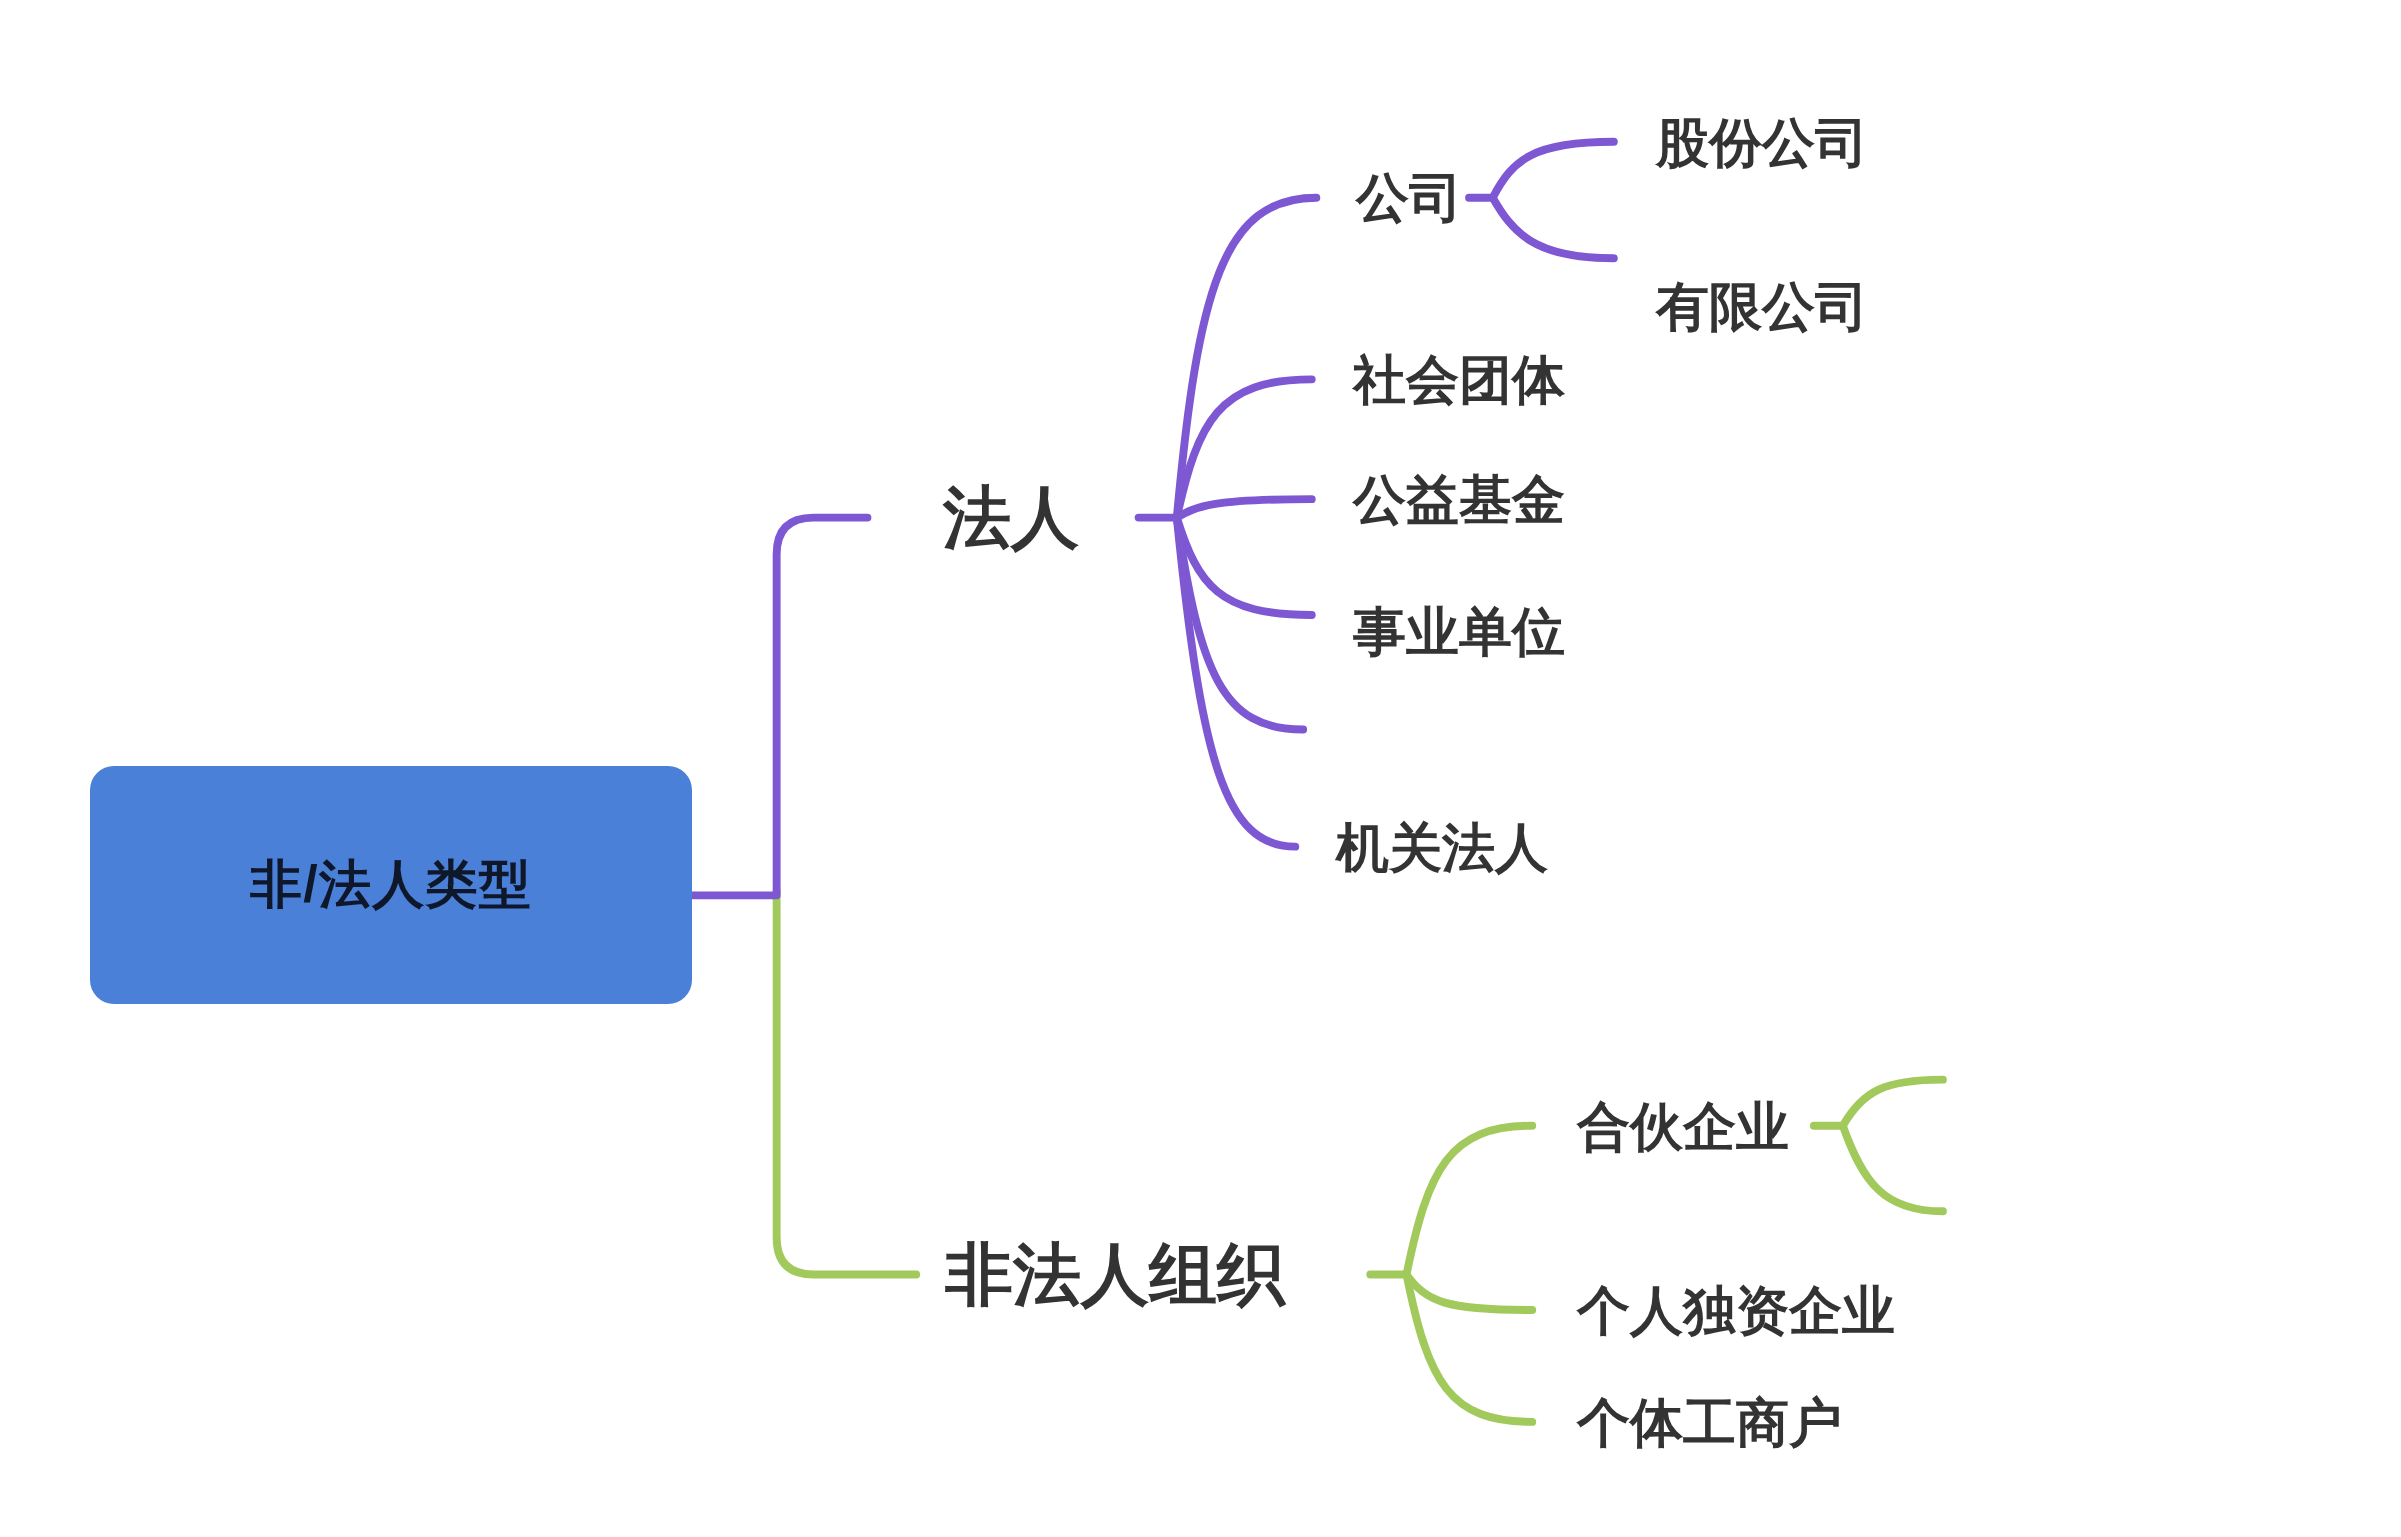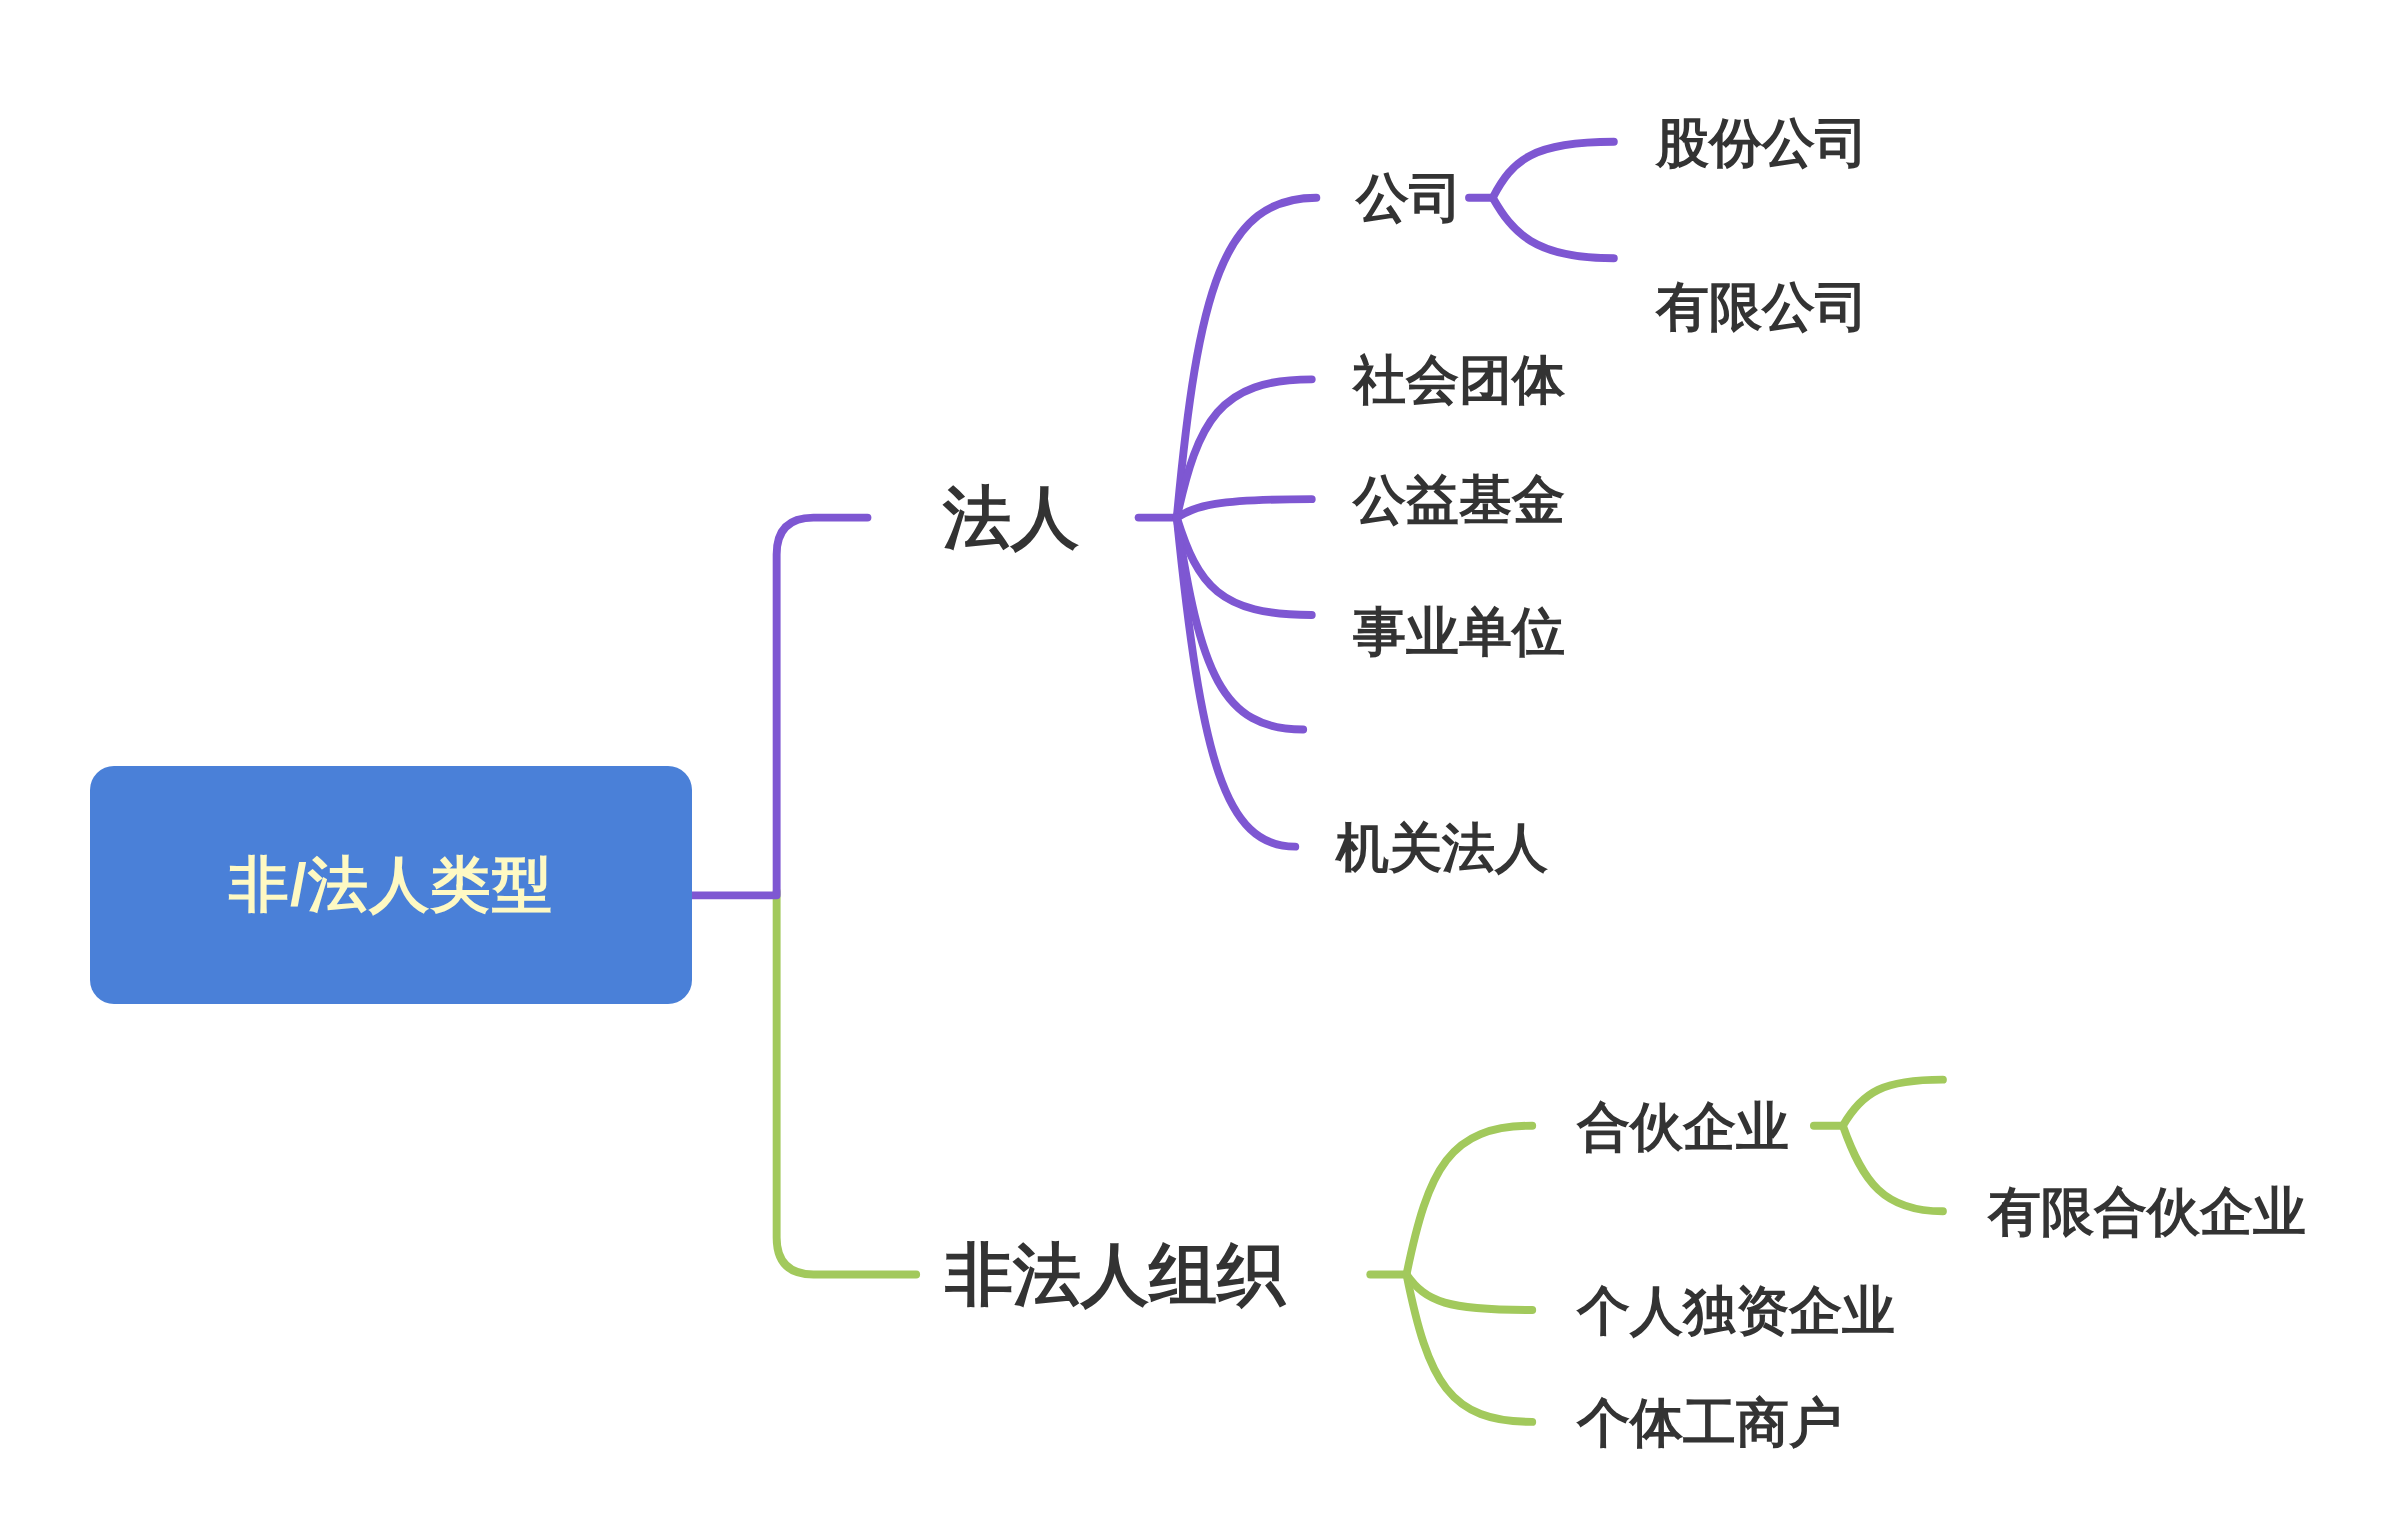--- a/index.html
+++ b/index.html
@@ -35,22 +35,22 @@
     position: absolute;
     left: 90px;
     top: 766px;
     width: 602px;
     height: 238px;
     background: #4A80D8;
     border-radius: 24px;
     display: flex;
     align-items: center;
     justify-content: center;
-    color: #fef9c3;
-    font-size: 60px;
+    color: #0f172a;
+    font-size: 52px;
     font-weight: 700;
     letter-spacing: 1.3px;
     white-space: nowrap;
   }
   .node {
     position: absolute;
     transform: translateY(-50%);
     color: #333333;
     font-weight: 700;
     white-space: nowrap;
@@ -101,18 +101,17 @@
 
   <div class="node lv2" style="left:1356px; top:197px;">公司</div>
   <div class="node lv2" style="left:1656px; top:142px;">股份公司</div>
   <div class="node lv2" style="left:1656px; top:258px;margin-top:48px;">有限公司</div>
   <div class="node lv2" style="left:1353px; top:379px;">社会团体</div>
   <div class="node lv2" style="left:1353px; top:499px;">公益基金</div>
   <div class="node lv2" style="left:1353px; top:615px;margin-top:16px;">事业单位</div>
   <div class="node lv2" style="left:1336px; top:847px;">机关法人</div>
 
   <div class="node lv2" style="left:1577px; top:1126px;">合伙企业</div>
-  <div class="node lv2" style="left:1988px; top:1211px;">有限合伙企业</div>
   <div class="node lv2" style="left:1577px; top:1310px;">个人独资企业</div>
   <div class="node lv2" style="left:1577px; top:1422px;">个体工商户</div>
 
 </div>
 
 
 </body></html>

